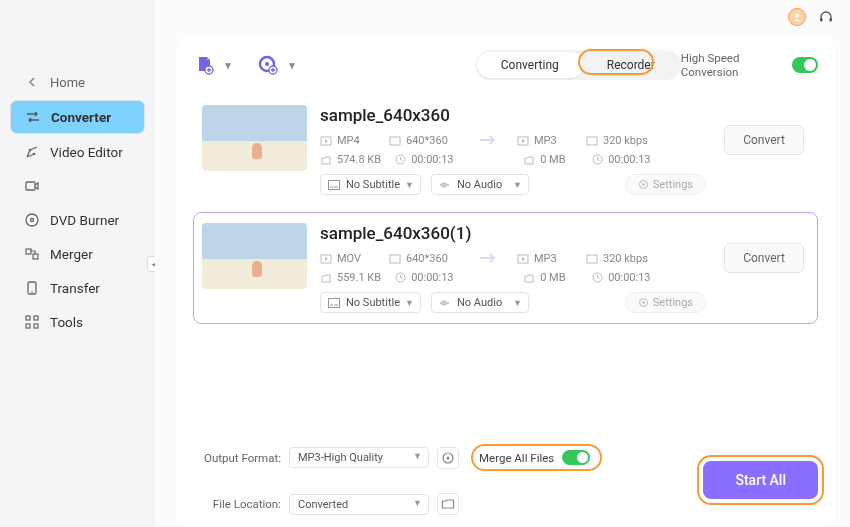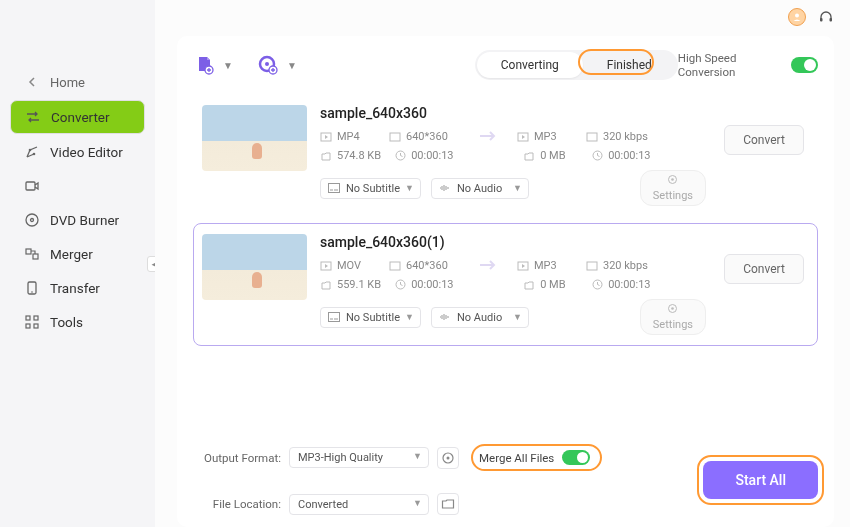--- a/index.html
+++ b/index.html
@@ -7,21 +7,21 @@
 
 .titlebar { position: absolute; top: 8px; left: 11px; display: flex; gap: 7px; }
 .titlebar span { width: 11px; height: 11px; border-radius: 50%; }
 .dot-r { background: #ff5f57; }
 .dot-y { background: #febc2e; }
 .dot-g { background: #e0e0e0; }
 
 .sidebar { width: 155px; background: #f5f5f7; padding-top: 32px; flex-shrink: 0; position: relative; }
 .sidebar-item { display: flex; align-items: center; gap: 10px; padding: 8px 14px; margin: 2px 10px; border-radius: 7px; cursor: pointer; color: #333; font-size: 13.5px; }
 .sidebar-item.home { padding: 6px 14px; margin-bottom: 4px; color: #666; font-size: 13px; margin-top: 36px; }
-.sidebar-item.active { background: #84cc16; border: 1px solid #e0dfe3; font-weight: 400; }
+.sidebar-item.active { background: #7dd3fc; border: 1px solid #e0dfe3; font-weight: 700; }
 .sidebar-item .ico { width: 16px; height: 16px; display: flex; align-items: center; justify-content: center; color: #666; flex-shrink: 0; }
 .sidebar-collapse { position: absolute; right: -8px; top: 256px; width: 16px; height: 16px; background: #fff; border: 1px solid #ddd; border-radius: 3px; display: flex; align-items: center; justify-content: center; font-size: 9px; color: #888; cursor: pointer; }
 
 .main { flex: 1; background: #fcfcfc; display: flex; flex-direction: column; position: relative; }
 .top-icons { position: absolute; top: 8px; right: 16px; display: flex; gap: 12px; align-items: center; }
 .avatar { width: 18px; height: 18px; border-radius: 50%; background: #ffd4a3; border: 1px solid #f0a050; display: flex; align-items: center; justify-content: center; font-size: 10px; color: #fff; }
 .headset { color: #555; }
 
 .panel { margin: 36px 16px 0 22px; background: #fff; border-radius: 10px; flex: 1; display: flex; flex-direction: column; padding: 14px 16px 12px 16px; }
 
@@ -43,32 +43,32 @@
 .toggle.on .knob { right: 2px; }
 
 .files { margin-top: 14px; display: flex; flex-direction: column; gap: 6px; }
 .file-card { display: flex; padding: 10px 8px; border-radius: 8px; gap: 13px; }
 .file-card.sel { border: 1.5px solid #b9a9f0; }
 .file-card.plain { border: 1px solid transparent; }
 .thumb { width: 105px; height: 66px; border-radius: 4px; flex-shrink: 0; background: linear-gradient(to bottom, #bcd6e8 0%, #bcd6e8 55%, #f3ebda 55%, #f5eddc 100%); position: relative; overflow: hidden; }
 .thumb::after { content: ""; position: absolute; left: 50px; top: 38px; width: 10px; height: 16px; background: #e8b090; border-radius: 5px 5px 3px 3px; }
 
 .fmeta { flex: 1; display: flex; flex-direction: column; gap: 6px; }
-.fname { font-size: 14px; font-weight: 500; color: #222; margin-bottom: 2px; }
+.fname { font-size: 17px; font-weight: 500; color: #222; margin-bottom: 2px; }
 .frow { display: flex; align-items: flex-end; gap: 14px; font-size: 11px; color: #888; }
 .fstat { display: flex; align-items: center; gap: 5px; min-width: 70px; }
 .fstat.w1 { min-width: 55px; }
 .fstat svg { flex-shrink: 0; }
 .arrow-col { width: 30px; display: flex; align-items: center; justify-content: center; }
 .arrow-col svg { opacity: .4; }
 
 .sel-row { display: flex; gap: 10px; align-items: center; margin-top: 2px; }
 .mini-select { display: flex; align-items: center; gap: 6px; border: 1px solid #e4e4e8; border-radius: 4px; padding: 3px 20px 3px 7px; font-size: 11px; color: #555; position: relative; cursor: pointer; background: #fff; min-width: 98px; }
 .mini-select .chev { position: absolute; right: 6px; font-size: 9px; color: #999; }
-.settings-pill { margin-left: auto; display: flex; align-items: center; gap: 4px; border: 1px solid #eee; background: #fafafa; border-radius: 12px; padding: 3px 12px; font-size: 11px; color: #aaa; cursor: pointer; flex-direction: column; }
+.settings-pill { margin-left: auto; display: flex; align-items: center; gap: 4px; border: 1px solid #eee; background: #fafafa; border-radius: 12px; padding: 3px 12px; font-size: 11px; color: #aaa; cursor: pointer; }
 
 .right-col { width: 90px; display: flex; flex-direction: column; align-items: center; justify-content: flex-start; padding-top: 20px; }
 .convert-btn { border: 1px solid #e4e4e8; background: #fafafa; border-radius: 6px; padding: 7px 18px; font-size: 12px; color: #666; cursor: pointer; }
 
 .footer { margin-top: auto; padding-top: 12px; display: flex; align-items: center; gap: 10px; position: relative; }
 .footer-left { display: flex; flex-direction: column; gap: 22px; }
 .frow2 { display: flex; align-items: center; gap: 8px; font-size: 11.5px; color: #666; }
 .frow2 label { width: 88px; text-align: right; }
 .foot-select { border: 1px solid #e4e4e8; border-radius: 4px; padding: 3px 24px 3px 8px; font-size: 11px; color: #555; position: relative; cursor: pointer; min-width: 140px; background: #fff; }
 .foot-select .chev { position: absolute; right: 6px; font-size: 9px; color: #999; }
@@ -210,21 +210,21 @@
                 <circle cx="16" cy="16" r="4" fill="#fff" stroke="#7c5fe6" stroke-width="1.3"></circle>
                 <path d="M16 14 L16 18 M14 16 L18 16" stroke="#7c5fe6" stroke-width="1.3"></path>
               </svg>
             </span>
           <span class="chev">▼</span>
         </div>
       </div>
 
       <div class="tabs" style="position:relative;">
         <div class="tab active">Converting</div>
-        <div class="tab">Finished</div>
+        <div class="tab">Recorder</div>
         <div class="finished-ring" style="left:103px; top:-1px; width:76px; height:26px;"></div>
       </div>
 
       <div class="switch-row">
         <span>High Speed Conversion</span>
         <div class="toggle on">
             <span class="knob"></span>
           </div>
       </div>
     </div>

